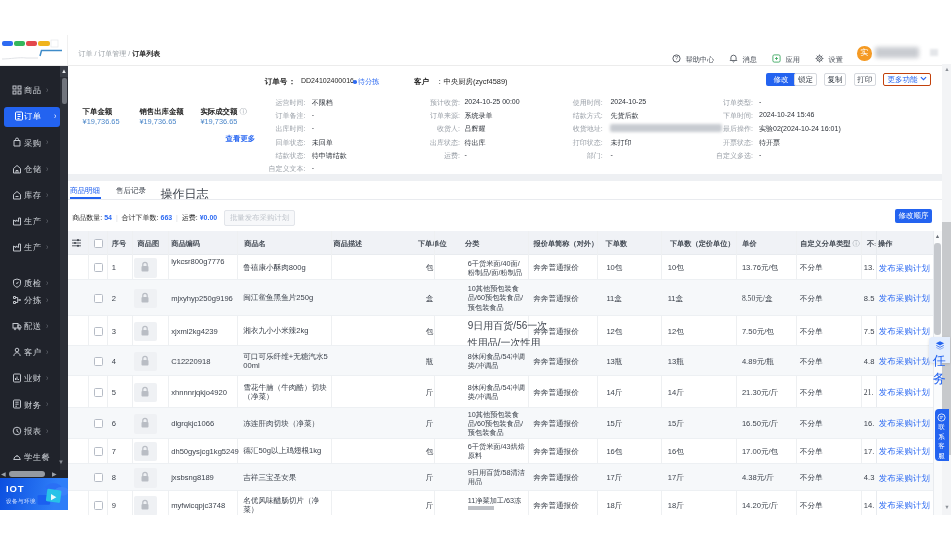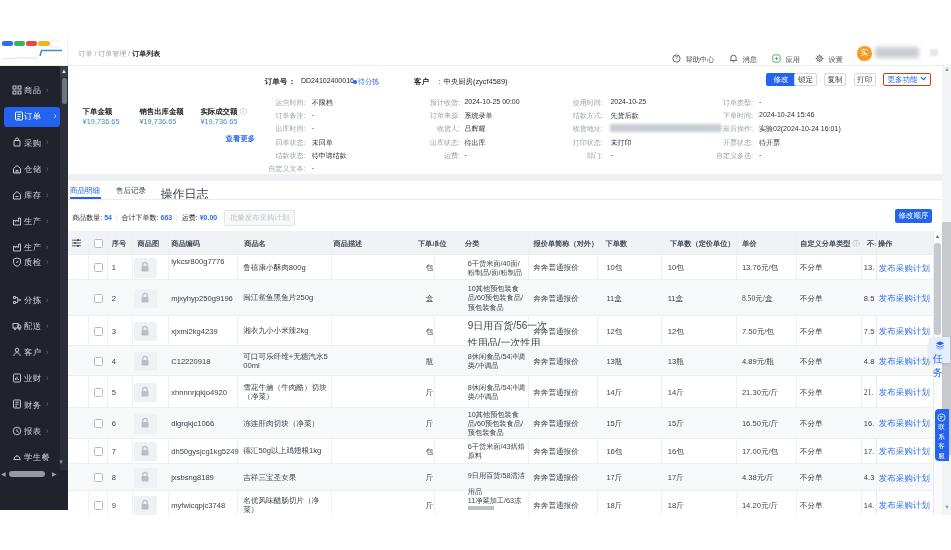--- a/index.html
+++ b/index.html
@@ -145,21 +145,21 @@
         <span class="txt">生产</span>
         <span class="arr">›</span>
       </div>
 <div class="mi" style="top:172.2px;">
         <svg width="10" height="10" viewBox="0 0 10 10">
           <path d="M1.5 9V4l2.5 1.5V4L6.5 5.5V2h2V9z" stroke="#c2c6cd" stroke-width="1" fill="none"></path>
         </svg>
         <span class="txt">生产</span>
         <span class="arr">›</span>
       </div>
-<div class="mi" style="top:187px;padding-left:23px;">
+<div class="mi" style="top:208px;padding-left:23px;">
         <svg width="10" height="10" viewBox="0 0 10 10">
           <path d="M5 1 8.5 2.2V5.2C8.5 7.4 7 8.6 5 9.3 3 8.6 1.5 7.4 1.5 5.2V2.2z" stroke="#c2c6cd" stroke-width="1" fill="none"></path>
           <path d="M4.2 5 5 5.8 6.3 3.8" stroke="#c2c6cd" stroke-width="1" fill="none"></path>
         </svg>
         <span class="txt">质检</span>
         <span class="arr">›</span>
       </div>
 <div class="mi" style="top:224.6px;">
         <svg width="10" height="10" viewBox="0 0 10 10">
           <path d="M1.5 3.5h2v-2h-2zM1.5 8.5h2v-2h-2z" stroke="#c2c6cd" stroke-width="1" fill="none"></path>
@@ -217,20 +217,31 @@
           <path d="M2 7.5c0-2 1.3-3.5 3-3.5s3 1.5 3 3.5" stroke="#c2c6cd" stroke-width="1" fill="none"></path>
           <path d="M5 4V3" stroke="#c2c6cd" stroke-width="1" fill="none"></path>
         </svg>
         <span class="txt">学生餐</span>
         <span class="arr">›</span>
       </div>
 <div class="abs" style="left:56px;top:393px;width:10px;height:8px;color:#8b8f96;font-size:6px;text-align:center;">▼</div>
 <div class="abs" style="left:1px;top:404px;width:8px;height:8px;color:#9aa0a7;font-size:6px;line-height:8px;">◀</div>
 <div class="abs" style="left:9px;top:405px;width:36px;height:6px;background:#9599a0;border-radius:3px;"></div>
 <div class="abs" style="left:52px;top:404px;width:8px;height:8px;color:#9aa0a7;font-size:6px;line-height:8px;">▶</div>
+<div class="abs" style="left:0;top:412px;width:68px;height:32px;background:linear-gradient(100deg,#0c4fe0 0%,#2e7ef8 80%);overflow:hidden;">
+<div class="abs" style="left:6px;top:4.5px;font-size:9.5px;font-weight:bold;color:#fff;letter-spacing:0.8px;">IOT</div>
+<div class="abs" style="left:6px;top:19.5px;font-size:5.5px;color:#d9e6ff;letter-spacing:0.5px;white-space:nowrap;">设备与环境</div>
+<svg class="abs" style="left:34px;top:2px;" width="34" height="29" viewBox="0 0 38 31">
+<ellipse cx="22" cy="8" rx="9" ry="5" fill="#2a6ff5"></ellipse>
+<ellipse cx="31" cy="12" rx="8" ry="5" fill="#3b82fa"></ellipse>
+<rect x="4" y="16" width="14" height="11" rx="1.5" fill="#1b5ff0"></rect>
+<rect x="14" y="10" width="16" height="14" rx="1.5" fill="#27c2e8" transform="rotate(8 22 17)"></rect>
+<path d="M19 15 l6 3.5 -6 3.5 z" fill="#fff" opacity="0.9"></path>
+</svg>
+</div>
 </div>
 <div id="main" class="abs">
 <div class="panel" style="left:0;top:0;width:875px;height:108px;"></div>
 <div class="abs" style="left:196.7px;top:11px;font-size:7.5px;font-weight:bold;color:#262626;">订单号</div>
 <div class="abs" style="left:220.3px;top:11px;font-size:7.5px;font-weight:bold;color:#262626;">：</div>
 <div class="abs" style="left:233px;top:10.8px;font-size:7px;color:#262626;">DD24102400016</div>
 <div class="abs" style="left:285.2px;top:14.2px;width:3.6px;height:3.6px;border-radius:50%;background:#2e6bf2;"></div>
 <div class="abs" style="left:289.7px;top:11px;font-size:7.2px;color:#2e6bf2;">待分拣</div>
 <div class="abs" style="left:345.9px;top:11px;font-size:7.5px;font-weight:bold;color:#262626;">客户</div>
 <div class="abs" style="left:368px;top:11px;font-size:7.4px;color:#262626;">：中央厨房(zycf4589)</div>
@@ -464,21 +475,21 @@
 <div class="row" style="top:397.9px;height:27.6px;background:#f6f8fa;"></div>
 <div class="cb" style="left:25.8px;top:407.2px;"></div>
 <div class="td" style="left:43.7px;top:407.1px;">8</div>
 <div class="imgbox" style="left:66px;top:402.2px;"><svg width="22" height="18" viewBox="0 0 22 18">
           <rect x="7.5" y="8" width="7" height="5.5" rx="1" fill="#b9bdc4"></rect>
           <path d="M8.8 8V6.5a2.2 2.2 0 0 1 4.4 0V8" stroke="#b9bdc4" stroke-width="1.2" fill="none"></path>
         </svg></div>
 <div class="td" style="left:103.2px;top:407.1px;">jxsbsng8189</div>
 <div class="tdw" style="left:175.2px;top:406.8px;">吉祥三宝圣女果</div>
 <div class="td" style="left:357.7px;top:407.1px;">斤</div>
-<div class="tdw" style="left:399.8px;top:402.4px;line-height:16px;font-size:7.2px;">9日用百货/58清洁<br>用品</div>
+<div class="tdw" style="left:399.8px;top:402.4px;line-height:9px;font-size:7.2px;">9日用百货/58清洁<br>用品</div>
 <div class="td" style="left:465.2px;top:407.1px;">奔奔普通报价</div>
 <div class="td" style="left:538.4px;top:407.1px;">17斤</div>
 <div class="td" style="left:599.7px;top:407.1px;">17斤</div>
 <div class="td" style="left:673.9px;top:407.1px;">4.38元/斤</div>
 <div class="td" style="left:731.8px;top:407.1px;">不分单</div>
 <div class="td" style="left:795.8px;top:407.1px;">4.3</div>
 <div class="td" style="left:810.7px;top:406.5px;font-size:8.4px;letter-spacing:0.2px;"><span class="link">发布采购计划</span></div>
 <div class="row" style="top:425.5px;height:28.1px;"></div>
 <div class="cb" style="left:25.8px;top:435.1px;"></div>
 <div class="td" style="left:43.7px;top:434.9px;">9</div>
@@ -507,21 +518,21 @@
 <div class="abs" style="left:943px;top:65px;width:8px;height:9px;color:#8b9097;font-size:5.5px;text-align:center;line-height:9px;">▲</div>
 <div class="abs" style="left:942px;top:222px;width:9px;height:233px;background:#c7c9cc;"></div>
 <div class="abs" style="left:943px;top:503px;width:8px;height:9px;color:#8b9097;font-size:5.5px;text-align:center;line-height:9px;">▼</div>
 
 <div class="abs" style="left:929px;top:337px;width:21px;height:26px;background:#e3edfd;border-radius:4px 0 0 4px;box-shadow:0 1px 3px rgba(0,0,0,.12);">
   <svg class="abs" style="left:6px;top:2.5px;" width="10" height="10" viewBox="0 0 12 12">
         <path d="M6 1.5 11 4 6 6.5 1 4z" fill="#2363f0"></path>
         <path d="M1.5 6.5 6 8.8 10.5 6.5" stroke="#2363f0" fill="none"></path>
         <path d="M1.5 9 6 11.2 10.5 9" stroke="#2363f0" fill="none" opacity="0.55"></path>
       </svg>
-  <div class="abs" style="left:3.8px;top:14.5px;font-size:10px;color:#2363f0;">任务</div>
+  <div class="abs" style="left:3.8px;top:14.5px;font-size:13px;color:#2363f0;">任务</div>
 </div>
 
 <div class="abs" style="left:934.5px;top:409px;width:14px;height:52px;background:#2363f0;border-radius:4px 0 0 4px;">
   <svg class="abs" style="left:2.5px;top:4px;" width="9" height="9" viewBox="0 0 10 10">
         <circle cx="5" cy="5" r="4" stroke="#fff" stroke-width="0.9" fill="none"></circle>
         <path d="M3.2 4.2h3.6M3.2 5.8h2.2" stroke="#fff" stroke-width="0.9"></path>
       </svg>
   <div class="abs" style="left:3.5px;top:13px;width:7px;font-size:6.5px;line-height:9.7px;color:#fff;text-align:center;">联系客服</div>
 </div>
 

